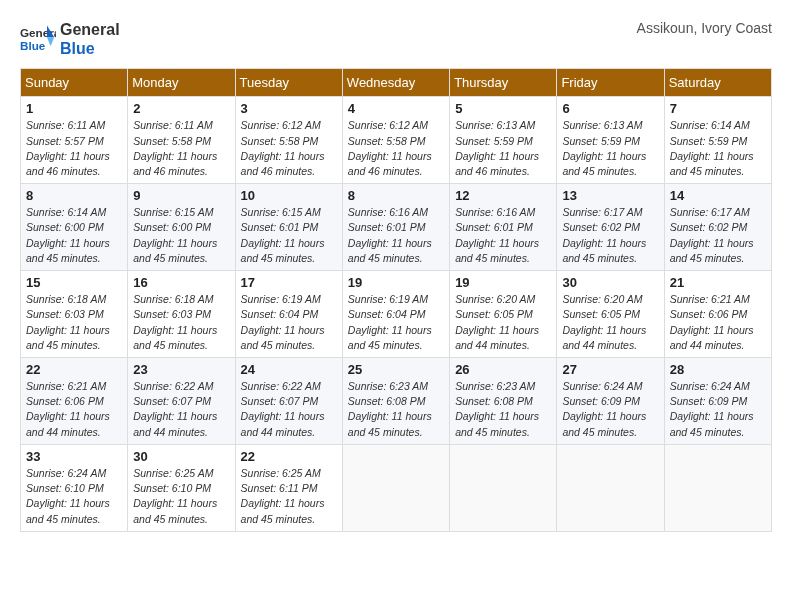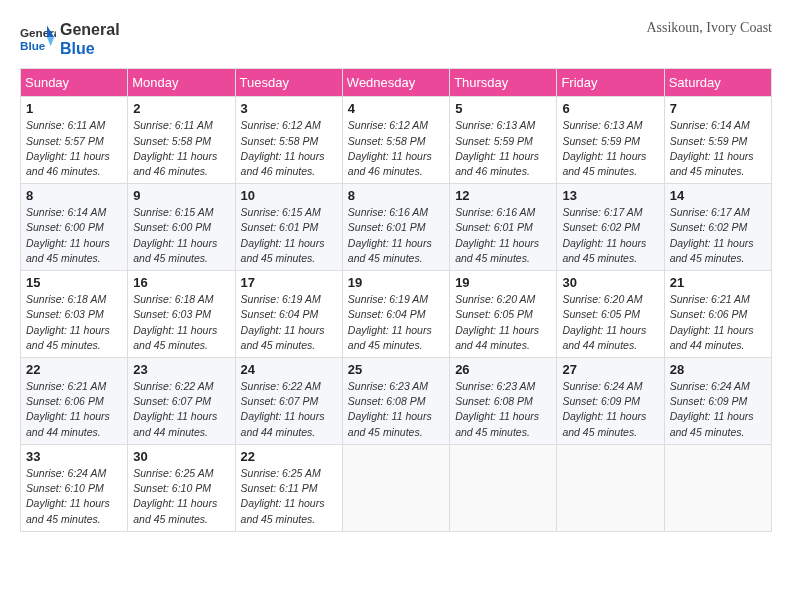--- a/index.html
+++ b/index.html
@@ -29,29 +29,28 @@
       text-align: right;
     }
     .month-title {
       font-size: 32px;
       font-weight: bold;
       color: #333;
     }
     .subtitle {
       font-size: 14px;
       color: #555;
-      font-family: Liberation Serif, serif;
     }
     .calendar {
       width: 100%;
       border-collapse: collapse;
       font-size: 11px;
     }
     .calendar th {
-      background-color: #ec4899;
+      background-color: #a16207;
       color: #fff;
       padding: 6px 4px;
       text-align: left;
       font-size: 13px;
       font-weight: normal;
       border: 1px solid #ddd;
     }
     .calendar td {
       vertical-align: top;
       padding: 4px 5px;

